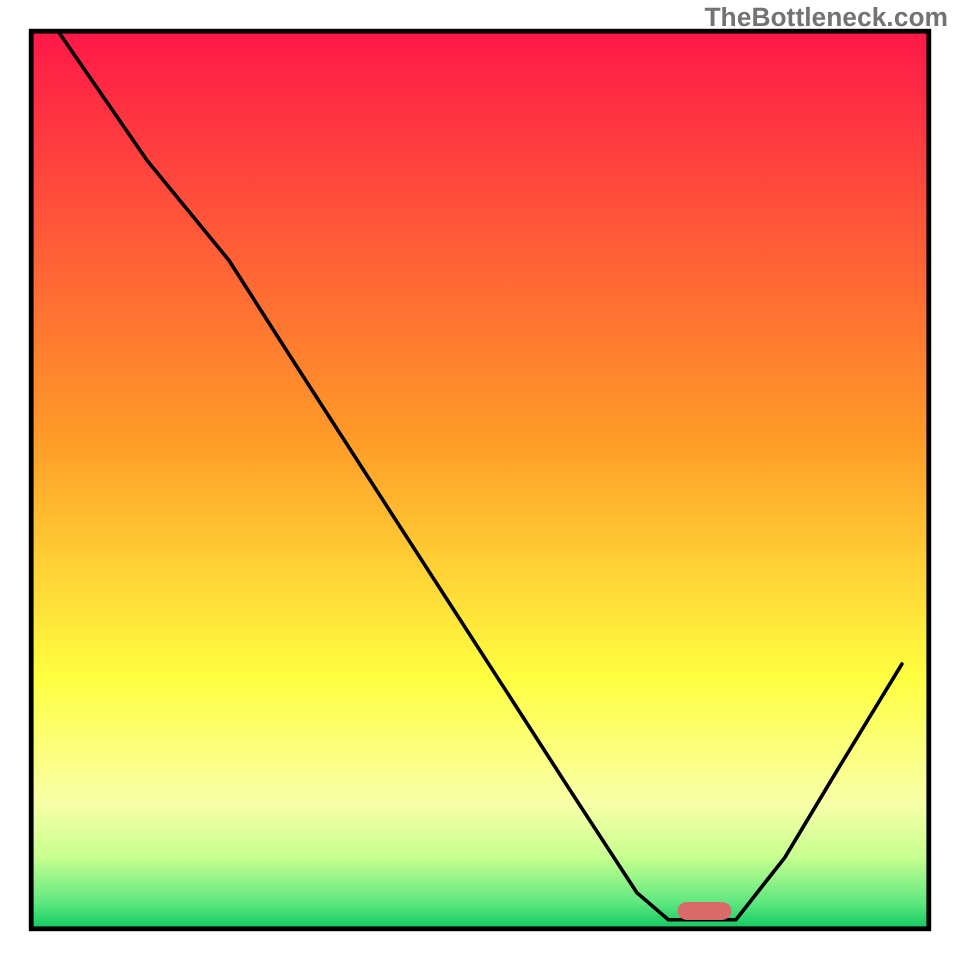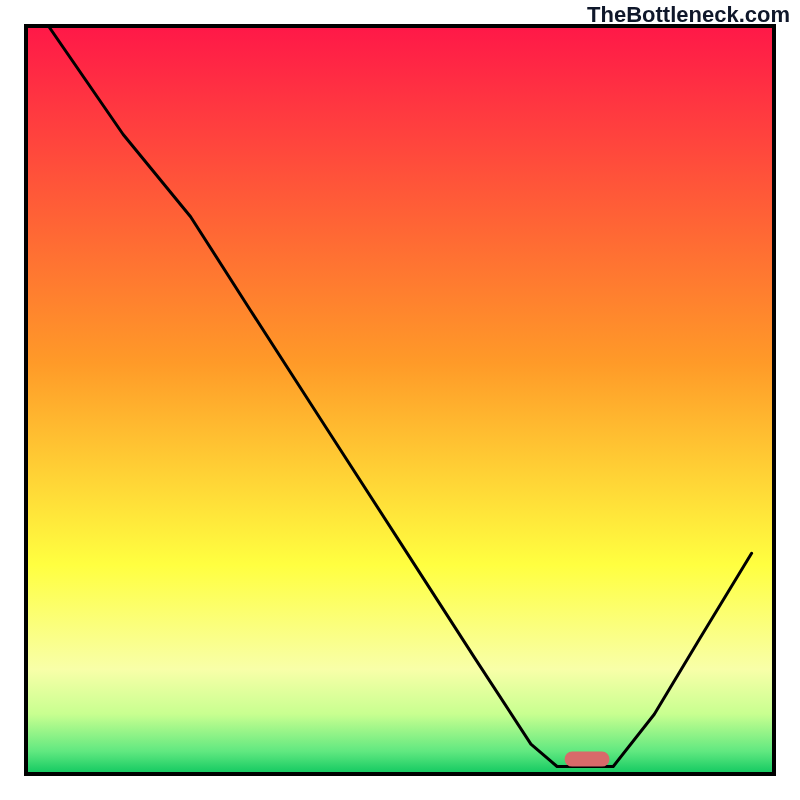--- a/index.html
+++ b/index.html
@@ -14,21 +14,21 @@
     position: relative;
     width: 800px;
     height: 800px;
   }
   .watermark {
     position: absolute;
     top: 2px;
     right: 10px;
     font-size: 22px;
     font-weight: bold;
-    color: #0f172a;
+    color: #737373;
     font-family: Arial, sans-serif;
     z-index: 10;
     text-align: center;
   }
   svg.chart {
     position: absolute;
     left: 0;
     top: 0;
     width: 800px;
     height: 800px;

